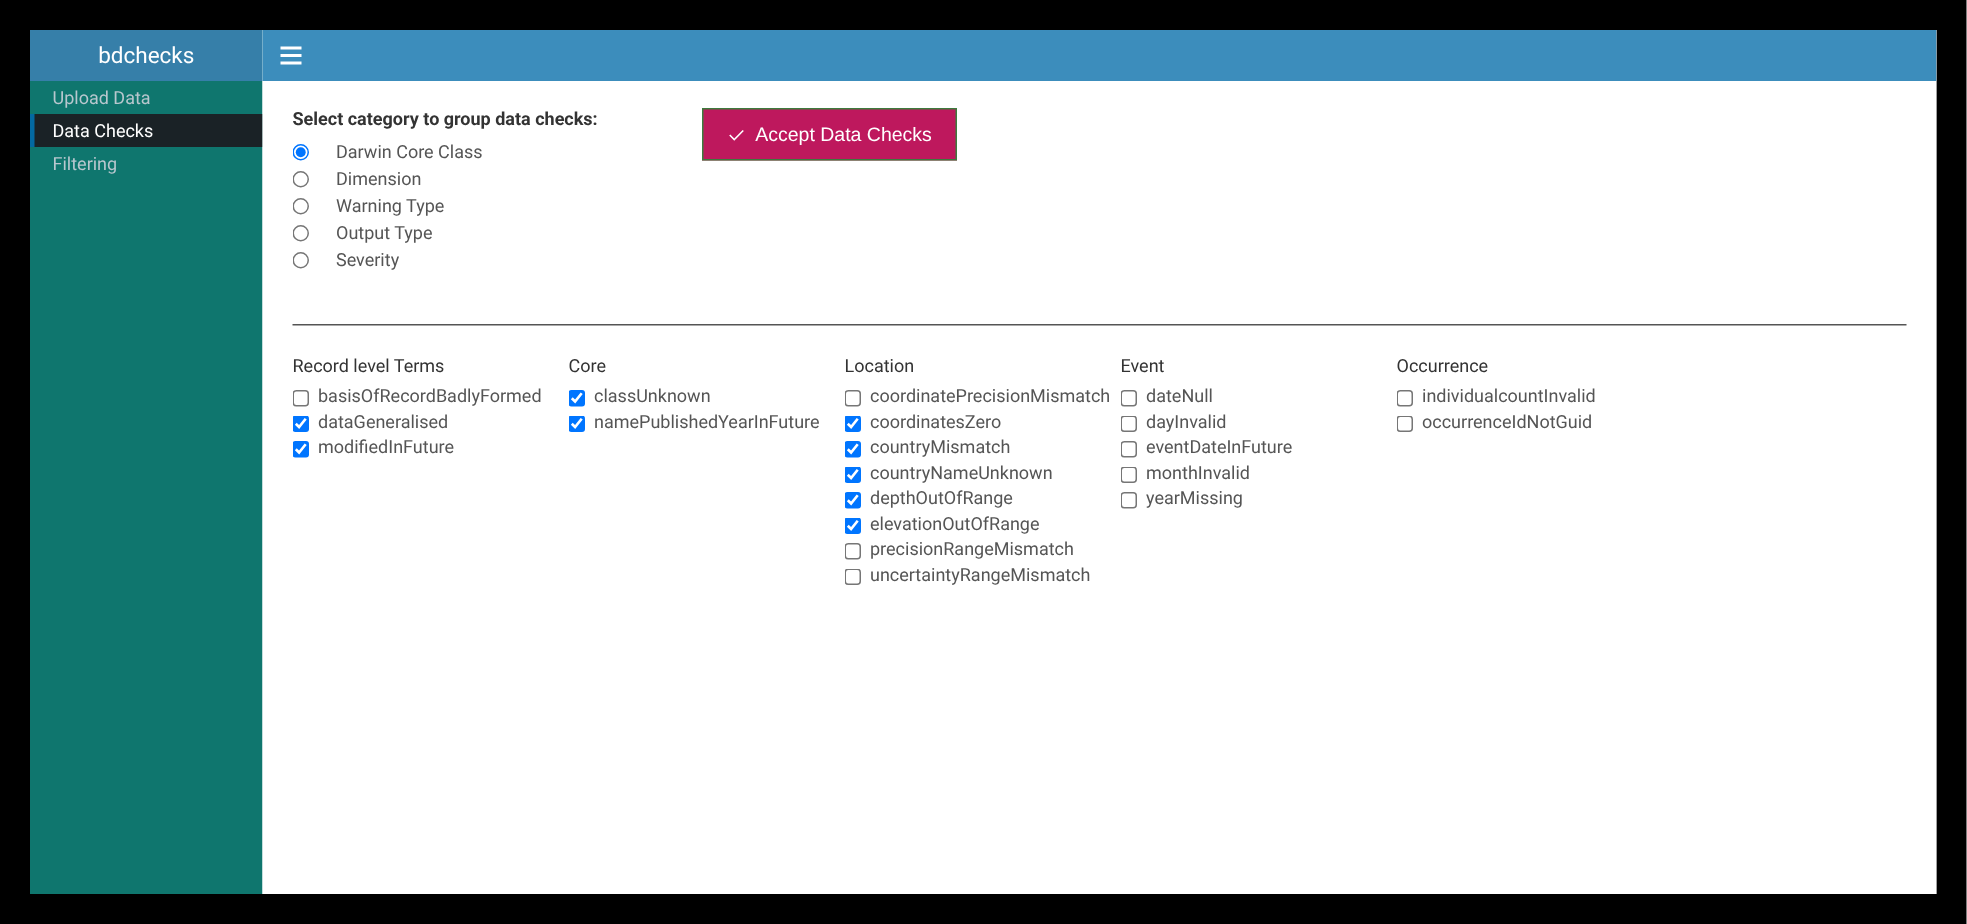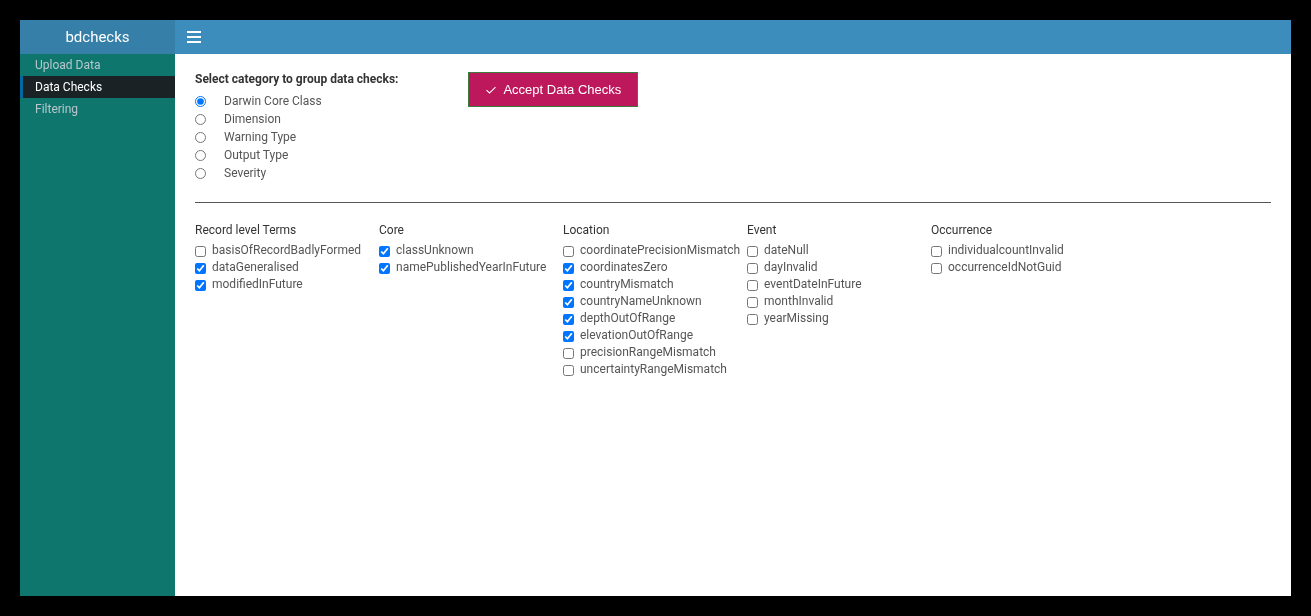--- a/index.html
+++ b/index.html
@@ -76,21 +76,21 @@
   }
   .content {
     padding: 18px 20px;
     flex: 1;
     overflow: auto;
   }
   .controls {
     display: flex;
     align-items: flex-start;
     gap: 70px;
-    padding-bottom: 18px;
+    padding-bottom: 32px;
     border-bottom: 1px solid #555;
   }
   .category {
     font-size: 12px;
     color: #333;
   }
   .category-title {
     font-weight: 700;
     margin-bottom: 8px;
   }

